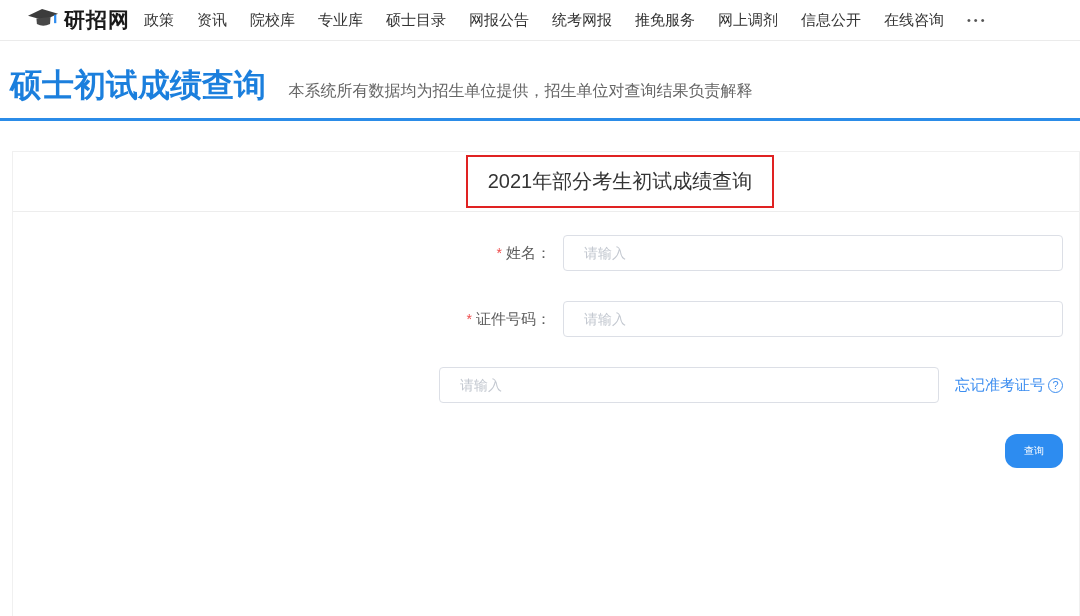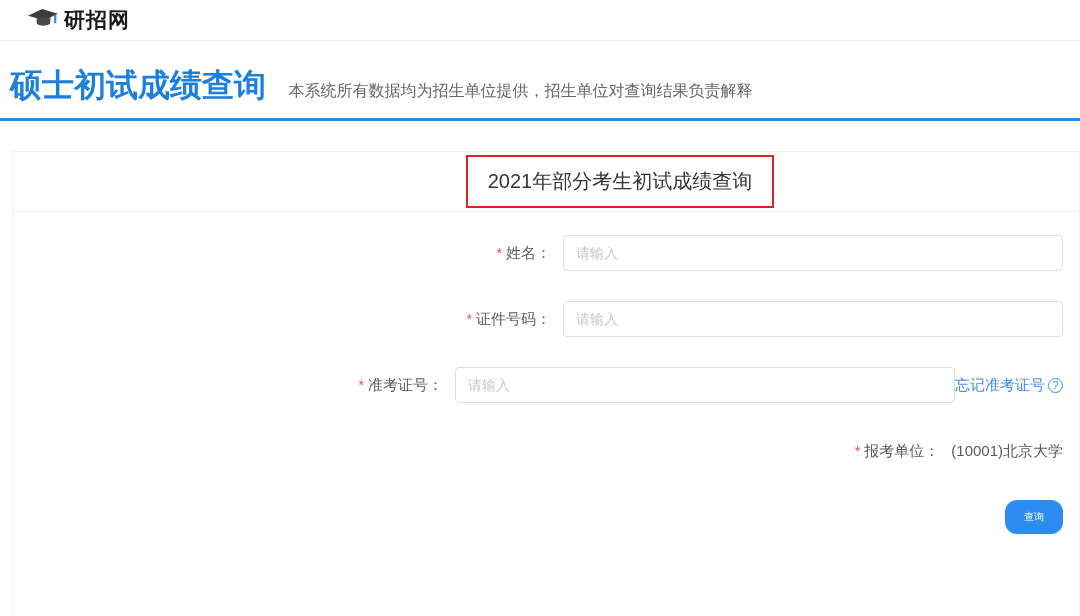--- a/index.html
+++ b/index.html
@@ -31,26 +31,26 @@
 
   .card-body { padding:22px 16px 0 13px; }
   .notice { margin-left:149px; height:34px; display:flex; align-items:center;
     background:#fdf6e7; border:1px solid #f3e3ad; border-radius:4px;
     padding:0 20px; font-size:14px; color:#5e5e5e; margin-bottom:40px; }
 
   .form-row { display:flex; align-items:center; min-height:38px; margin-bottom:28px;justify-content:flex-end; }
   .label-col { width:326px; text-align:right; font-size:15px; color:#5a5a5a; white-space:nowrap; }
   .req { color:#ee4b4b; margin-right:4px; font-size:14px; }
   .text-input { width:500px; height:36px; margin-left:12px; border:1px solid #dcdfe6;
-    border-radius:4px; padding:0 12px; font-size:14px; color:#333; outline:none;
+    border-radius:4px; padding:0 20px; font-size:14px; color:#333; outline:none;
     font-family:"Liberation Sans","DejaVu Sans",sans-serif; }
   .text-input::placeholder { color:#c3c8d0; }
   .static-value { margin-left:12px; font-size:15px; color:#5a5a5a; }
 
-  .forgot-link { font-size:15px; color:#3d8ef0; text-decoration:none;
+  .forgot-link { margin-left:16px; font-size:15px; color:#3d8ef0; text-decoration:none;
     display:inline-flex; align-items:center; gap:3px; cursor:pointer; white-space:nowrap; }
   .help-circle { display:inline-flex; justify-content:center; align-items:center;
     width:15px; height:15px; border:1px solid #3d8ef0; border-radius:50%;
     font-size:11px; line-height:1; color:#3d8ef0; }
 
   .submit-row { margin-bottom:0; }
   .submit-btn { margin-left:346px; height:34px; padding:0 19px; background:#2d8cf0;
     color:#fff; font-size:10px; border:none; border-radius:12px; cursor:pointer;
     font-family:"Liberation Sans","DejaVu Sans",sans-serif; }
 </style>
@@ -61,20 +61,34 @@
   <div class="logo">
     <span>
       <svg width="30" height="22" viewBox="0 0 32 23">
         <polygon points="0,9 15,2 32,7 17,14" fill="#3c3c3c"></polygon>
         <path d="M9,12 L24,10.5 L23.5,18 Q16,21.5 9.5,18 Z" fill="#484848"></path>
         <line x1="29" y1="8" x2="29" y2="17" stroke="#2d8cf0" stroke-width="2.4"></line>
       </svg>
     </span>
     <span class="logo-text">研招网</span>
   </div>
+  <nav class="nav-items">
+    <a class="nav-item">政策</a>
+    <a class="nav-item">资讯</a>
+    <a class="nav-item">院校库</a>
+    <a class="nav-item">专业库</a>
+    <a class="nav-item">硕士目录</a>
+    <a class="nav-item">网报公告</a>
+    <a class="nav-item">统考网报</a>
+    <a class="nav-item">推免服务</a>
+    <a class="nav-item">网上调剂</a>
+    <a class="nav-item">信息公开</a>
+    <a class="nav-item">在线咨询</a>
+    <span class="nav-more">•••</span>
+  </nav>
 </header>
 
 <section class="page-header">
   <h1 class="page-title">硕士初试成绩查询</h1>
   <span class="page-subtitle">本系统所有数据均为招生单位提供，招生单位对查询结果负责解释</span>
 </section>
 <div class="blue-line"></div>
 
 <main class="card">
   <div class="card-title-row">
@@ -89,30 +103,25 @@
       <div class="label-col"><span class="req">*</span><span>姓名：</span></div>
       <input class="text-input" type="text" placeholder="请输入" style="">
     </div>
 
     <div class="form-row">
       <div class="label-col"><span class="req">*</span><span>证件号码：</span></div>
       <input class="text-input" type="text" placeholder="请输入" style="">
     </div>
 
     <div class="form-row">
-      <div class="label-col"><span class="req">*</span><span>准考证号：</span></div>
       <input class="text-input" type="text" placeholder="请输入" style="">
       <a class="forgot-link">
           <span>忘记准考证号</span>
           <span class="help-circle">?</span>
         </a>
     </div>
 
-    <div class="form-row">
-      <div class="label-col"><span class="req">*</span><span>报考单位：</span></div>
-      <span class="static-value">(10001)北京大学</span>
-    </div>
 
     <div class="form-row submit-row">
       <button class="submit-btn">查询</button>
     </div>
   </div>
 </main>
 
 </body></html>

